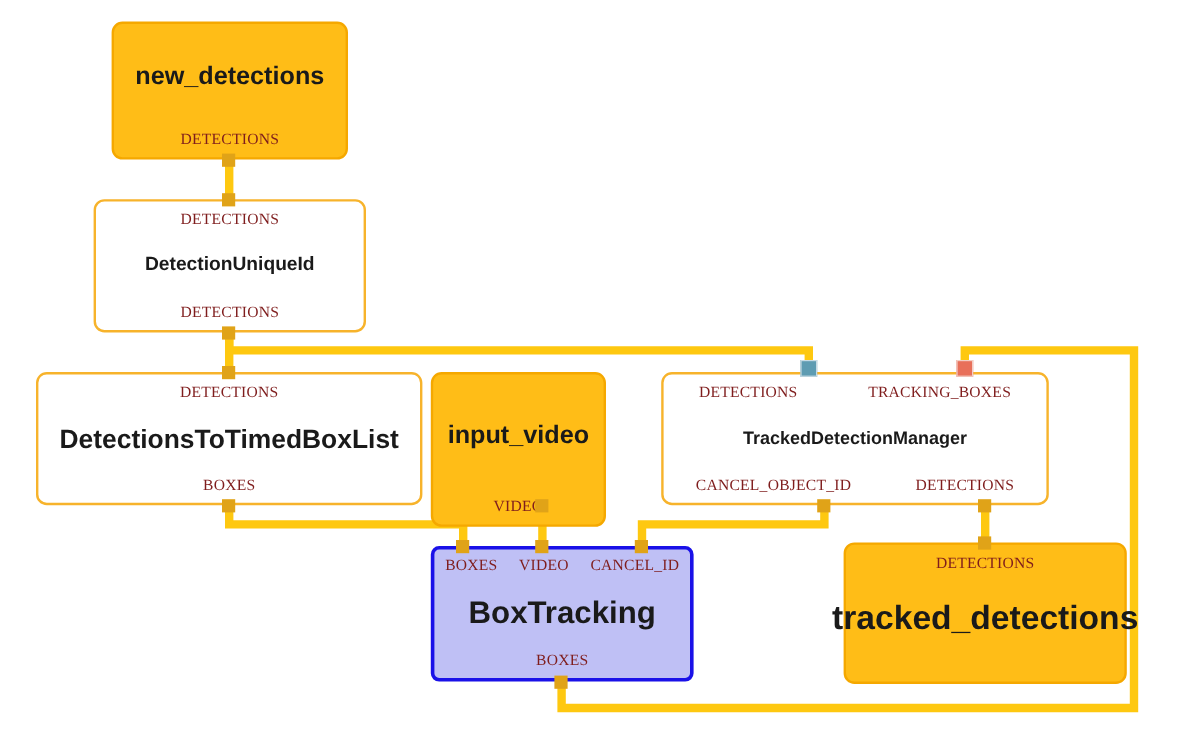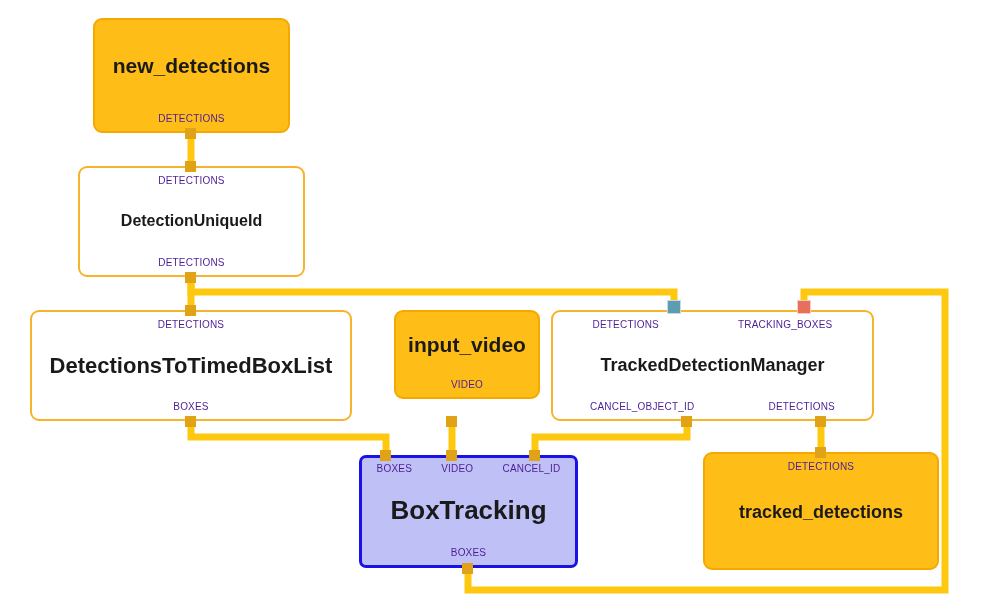--- a/index.html
+++ b/index.html
@@ -9,22 +9,22 @@
   
   #edges{position:absolute;left:0;top:0;width:985px;height:610px;}
 
   
   .node{position:absolute;box-sizing:border-box;border-radius:9px;
         display:flex;flex-direction:column;align-items:flex-end;justify-content:space-between;}
   .node .title{font-weight:bold;color:#1a1a1a;text-align:center;line-height:1.05;
                flex:1;display:flex;align-items:center;justify-content:center;width:100%;}
   .node .ports{width:100%;display:flex;justify-content:center;}
   .node .ports.spread{justify-content:space-around;}
-  .port-label{font-size:10px;color:#4c1d95;letter-spacing:.2px;white-space:nowrap;
-              font-family:Liberation Sans, sans-serif;}
+  .port-label{font-size:13px;color:#7f1d1d;letter-spacing:.2px;white-space:nowrap;
+              font-family:Liberation Serif, serif;}
   .pad-top{padding-top:7px;}
   .pad-bot{padding-bottom:7px;}
 
   .node.source{background:#ffbd17;border:2px solid #f5a800;}
   .node.calculator{background:#ffffff;border:2.5px solid #f7b32b;}
   .node.subgraph{background:#bfc0f5;border:3px solid #1a11e8;border-radius:7px;}
 
   
   .pt{position:absolute;width:11px;height:11px;background:#e0a318;}
   .pt.teal{background:#5e9cb2;border:1px solid #c8dbe3;width:12px;height:12px;}
@@ -81,34 +81,34 @@
       <span class="port-label">DETECTIONS</span>
     </div>
     <div class="title" style="font-size:22px;">DetectionsToTimedBoxList</div>
     <div class="ports pad-bot">
       <span class="port-label">BOXES</span>
     </div>
   </div>
   <div class="pt" style="left:185px;top:305px;"></div>
   <div class="pt" style="left:185px;top:416px;"></div>
 
-  <div class="node source" style="left:394px;top:310px;width:146px;height:89px;">
+  <div class="node source" style="left:359px;top:310px;width:146px;height:129px;">
     <div class="title" style="font-size:21px;">input_video</div>
     <div class="ports pad-bot">
       <span class="port-label">VIDEO</span>
     </div>
   </div>
   <div class="pt" style="left:446px;top:416px;"></div>
 
   <div class="node calculator" style="left:551px;top:310px;width:323px;height:111px;">
     <div class="ports spread pad-top">
       <span class="port-label">DETECTIONS</span>
       <span class="port-label">TRACKING_BOXES</span>
     </div>
-    <div class="title" style="font-size:18px;">TrackedDetectionManager</div>
+    <div class="title" style="font-size:15px;">TrackedDetectionManager</div>
     <div class="ports spread pad-bot">
       <span class="port-label">CANCEL_OBJECT_ID</span>
       <span class="port-label">DETECTIONS</span>
     </div>
   </div>
   <div class="pt teal" style="left:667px;top:300px;"></div>
   <div class="pt coral" style="left:797px;top:300px;"></div>
   <div class="pt" style="left:681px;top:416px;"></div>
   <div class="pt" style="left:815px;top:416px;"></div>
 
@@ -125,18 +125,18 @@
   </div>
   <div class="pt" style="left:380px;top:450px;"></div>
   <div class="pt" style="left:446px;top:450px;"></div>
   <div class="pt" style="left:529px;top:450px;"></div>
   <div class="pt" style="left:462px;top:563px;"></div>
 
   <div class="node source" style="left:703px;top:452px;width:236px;height:118px;">
     <div class="ports pad-top">
       <span class="port-label">DETECTIONS</span>
     </div>
-    <div class="title" style="font-size:18px;">tracked_detections</div>
+    <div class="title" style="font-size:28px;">tracked_detections</div>
     <div style="height:16px;"></div>
   </div>
   <div class="pt" style="left:815px;top:447px;"></div>
 
 </div>
 
 </body></html>

